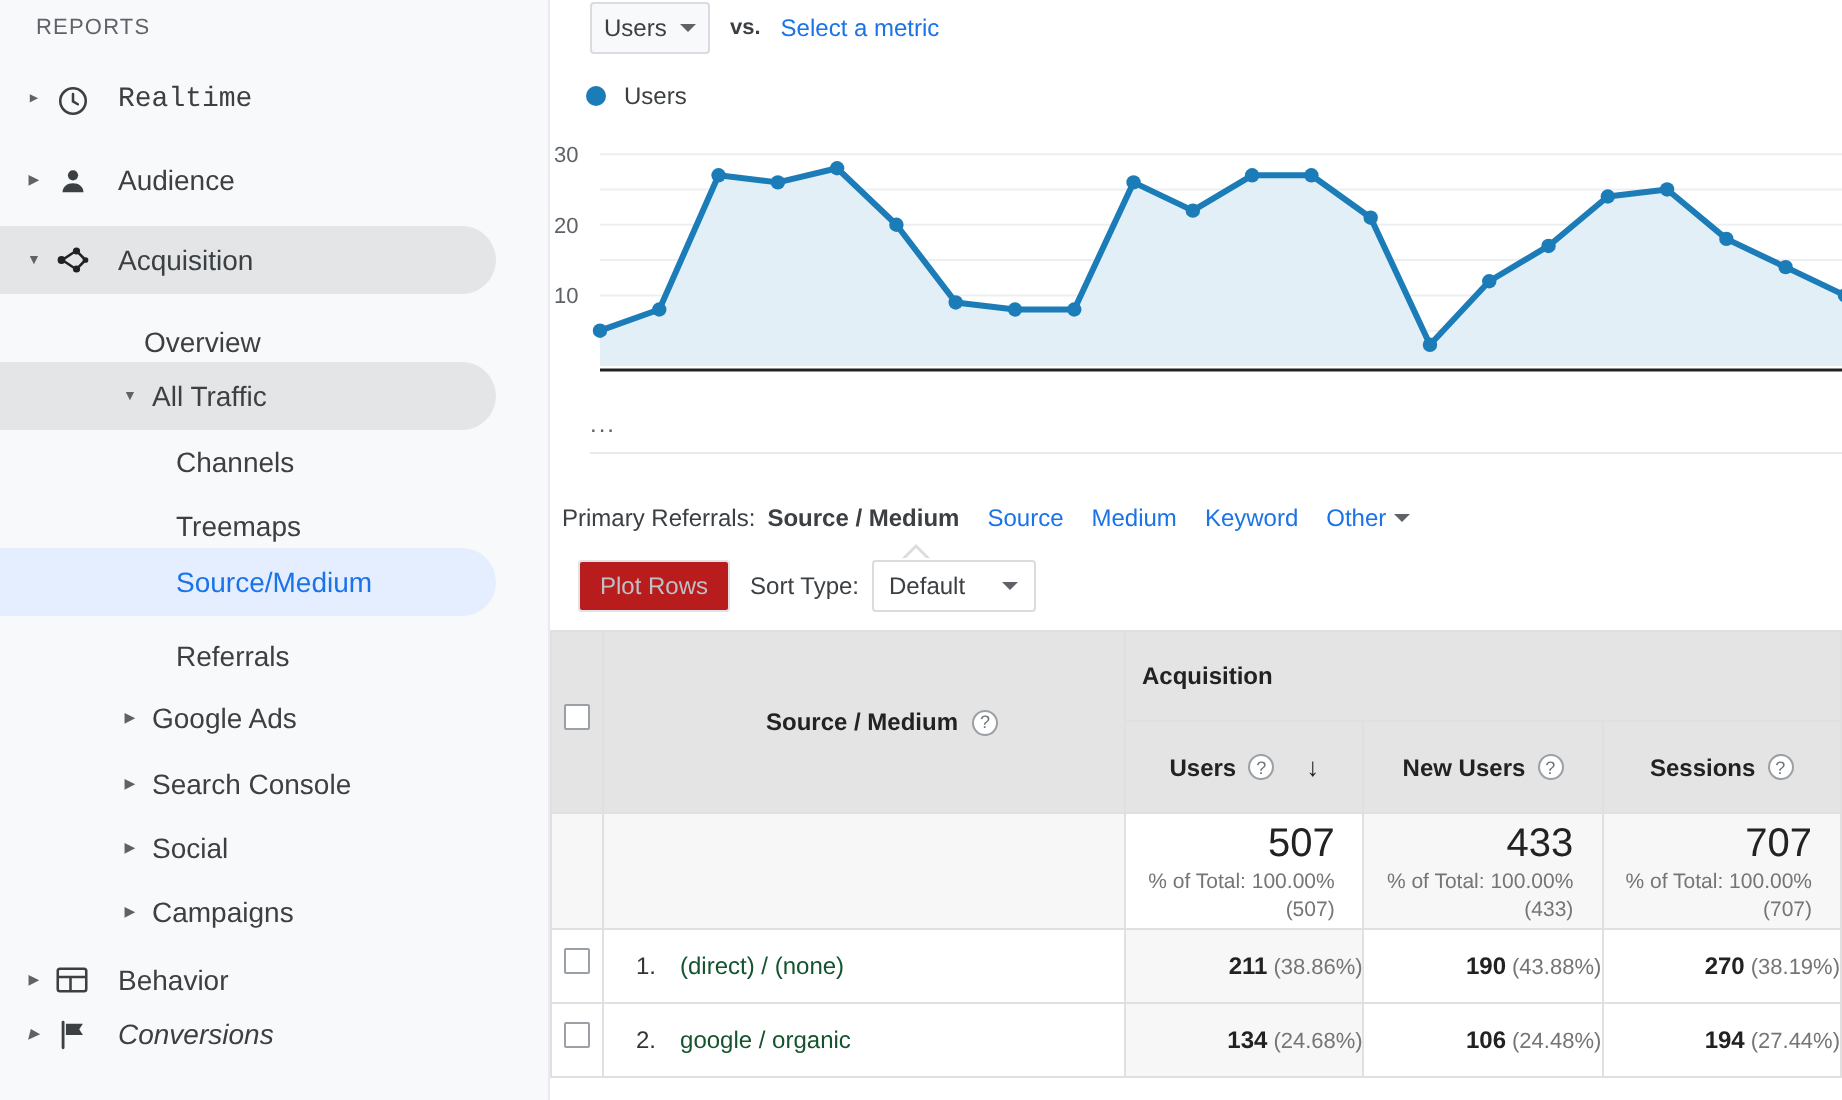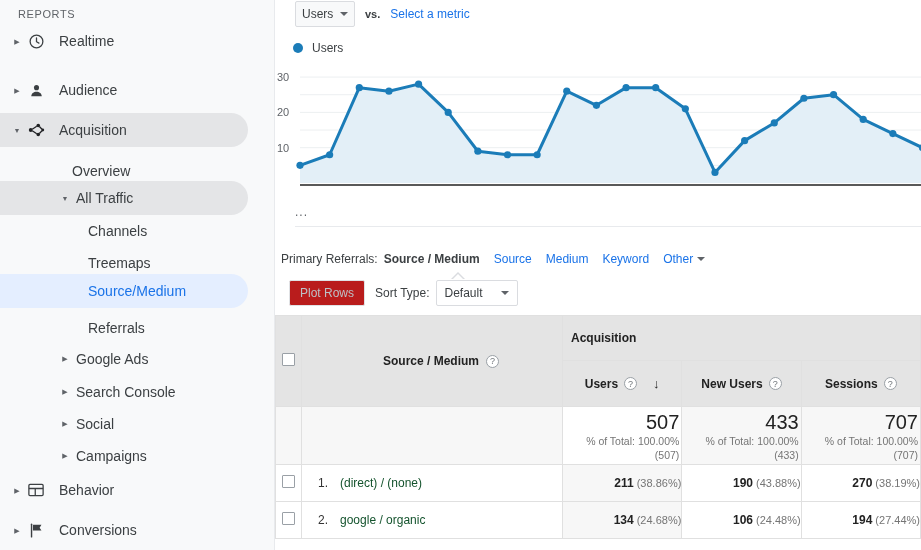--- a/index.html
+++ b/index.html
@@ -127,41 +127,41 @@
     cursor: pointer;
   }
   .sort-arrow { font-size: 13px; color: #222; margin-left: 10px; }
   .cb {
     width: 13px; height: 13px; border: 1px solid #9aa0a6; background: #fff;
     display: inline-block; border-radius: 1px; cursor: pointer;
   }
   .cb-cell { text-align: center; }
   .total-row td { background: #f7f7f7; height: 58px; }
   .total-row td.first-metric { background: #ffffff; }
-  .total-cell { text-align: right; padding-right: 2px; line-height: 1.3; }
+  .total-cell { text-align: right; padding-right: 14px; line-height: 1.3; }
   .total-num { font-size: 20px; color: #222; font-weight: normal; }
   .total-sub { font-size: 10.5px; color: #757575; }
   .data-row td { height: 37px; background: #fff; }
   .data-row td.c-users { background: #f7f7f7; }
   .row-idx { font-size: 12px; color: #333; padding-left: 16px; }
   .row-link { font-size: 12px; color: #14532d; cursor: pointer; }
   .dim-cell { display: flex; align-items: center; gap: 12px; }
   .val-cell { text-align: right; font-size: 12px; }
   .val-num { font-weight: bold; color: #222; }
   .val-pct { color: #757575; font-size: 11px; margin-left: 3px; }
 </style>
 </head>
 <body>
 
 <div id="app">
 
   <div id="sidebar">
     <div class="reports-label">REPORTS</div>
     <div id="nav-items">
-        <div class="nav-item" style="top: 24px;">
+        <div class="nav-item" style="top: 33px; font-family: Liberation Mono, monospace;">
           <span class="arrow right"></span>
           <span class="nav-icon">
             <svg width="17" height="17" viewBox="0 0 24 24">
               <circle cx="12" cy="12" r="9" fill="none" stroke="#3c4043" stroke-width="1.8"></circle>
               <path d="M12 7v5.3l3.4 2" fill="none" stroke="#3c4043" stroke-width="1.8" stroke-linecap="round"></path>
             </svg>
           </span>
           <span class="nav-label l1">Realtime</span>
         </div>
         <div class="nav-item" style="top: 73px;">
@@ -225,21 +225,21 @@
         <div class="nav-item" style="top: 473px;">
           <span class="arrow right"></span>
           <span class="nav-icon">
             <svg width="18" height="18" viewBox="0 0 24 24">
               <rect x="2.5" y="4.5" width="19" height="15" rx="1.5" fill="none" stroke="#3c4043" stroke-width="1.7"></rect>
               <path d="M2.5 10h19M11 10v9.5" stroke="#3c4043" stroke-width="1.7"></path>
             </svg>
           </span>
           <span class="nav-label l1">Behavior</span>
         </div>
-        <div class="nav-item" style="top: 513px;">
+        <div class="nav-item" style="top: 500px; font-style: italic;">
           <span class="arrow right"></span>
           <span class="nav-icon">
             <svg width="17" height="17" viewBox="0 0 24 24">
               <path d="M5 3v18" stroke="#3c4043" stroke-width="2" stroke-linecap="round"></path>
               <path d="M7 4h12l-2.6 4L19 12H7z" fill="#3c4043"></path>
             </svg>
           </span>
           <span class="nav-label l1">Conversions</span>
         </div>
       </div>

